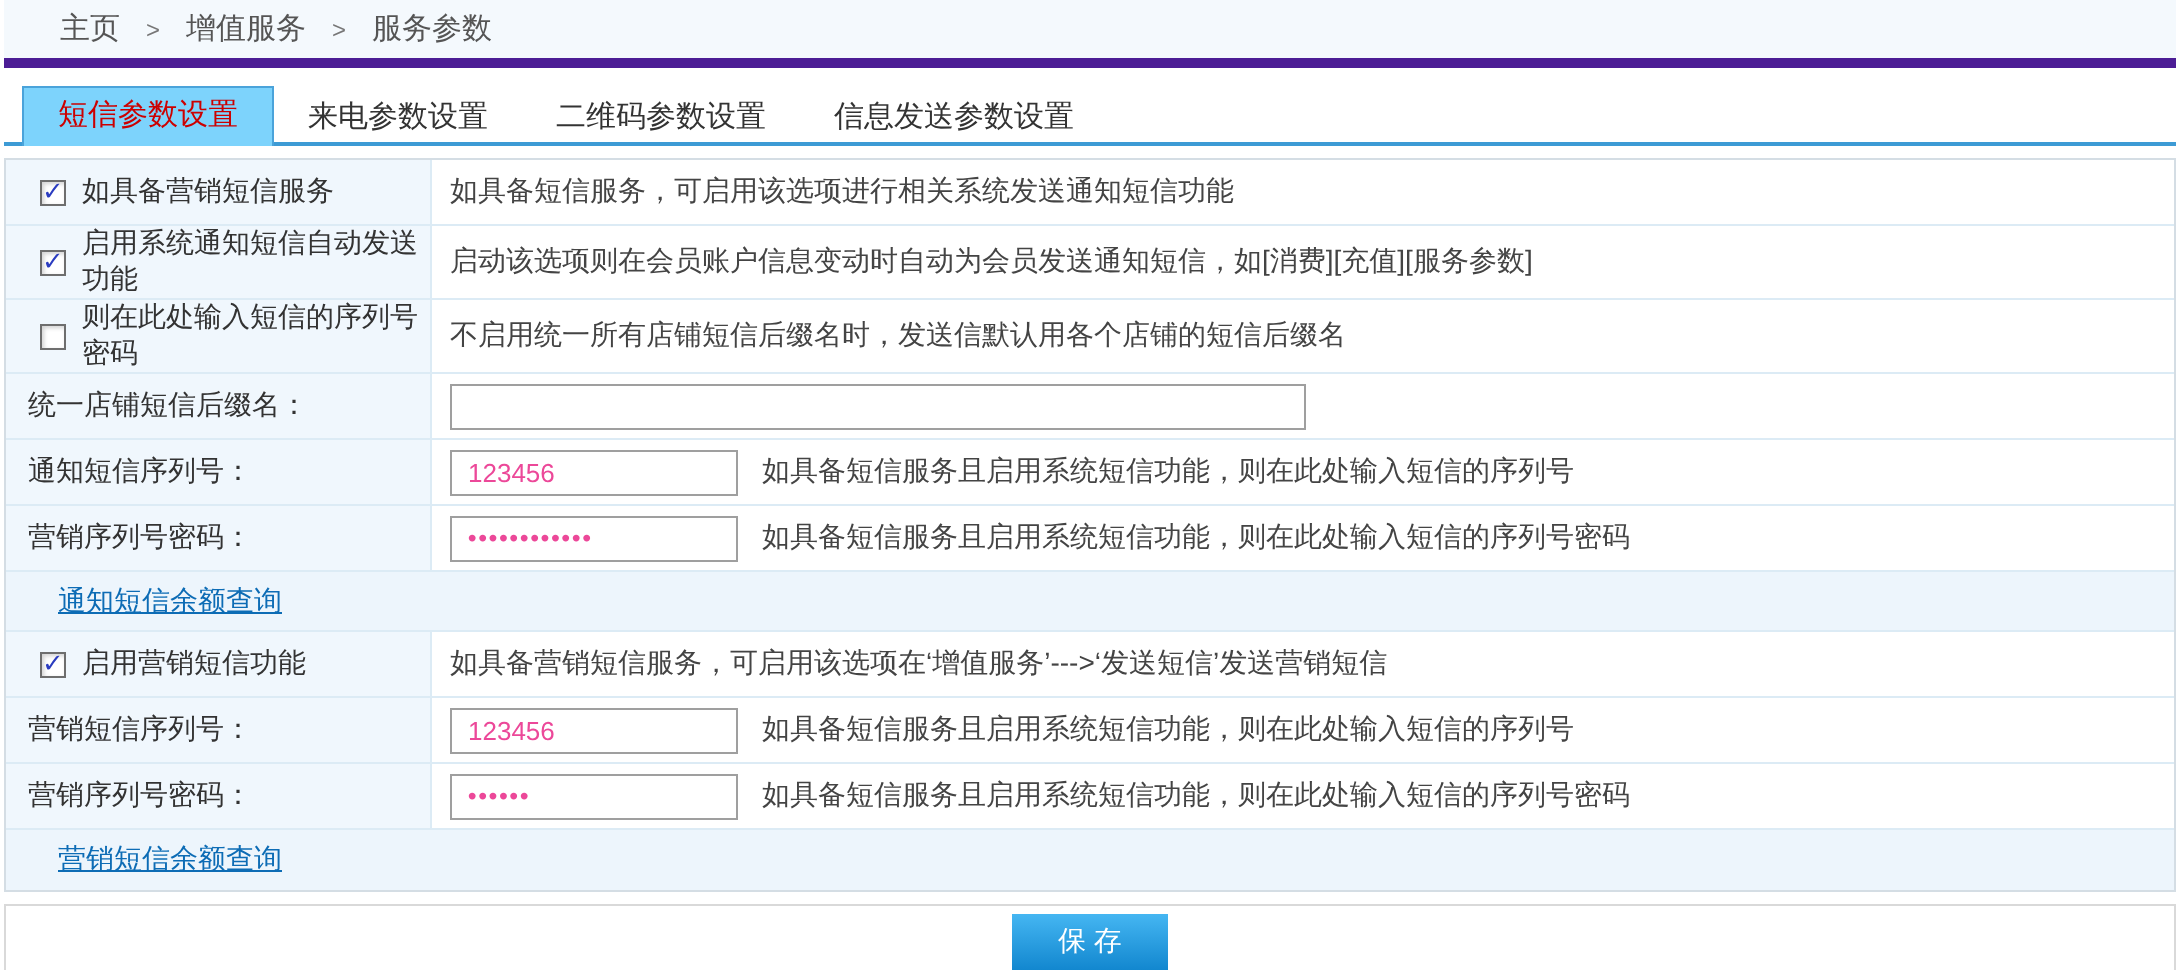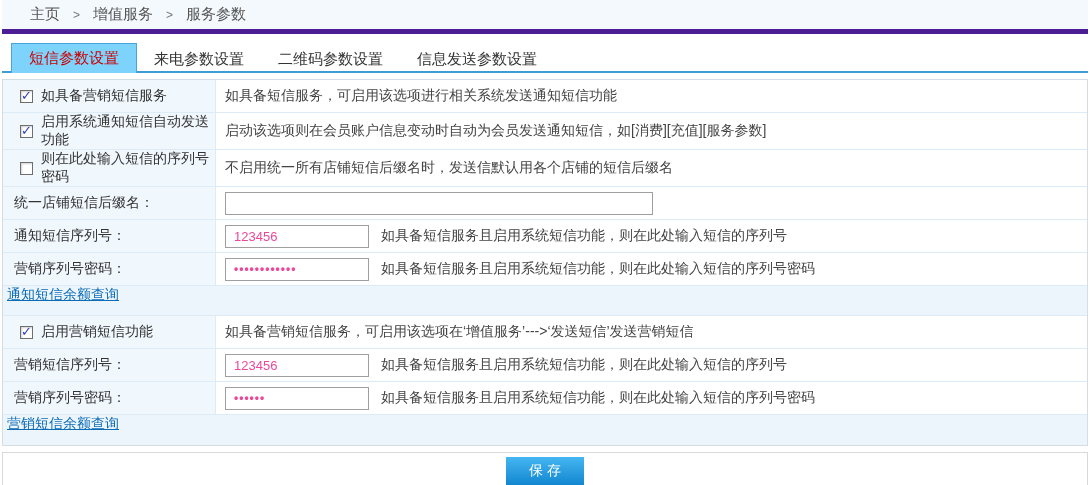--- a/index.html
+++ b/index.html
@@ -29,22 +29,22 @@
   .row { display:flex; align-items:stretch; border-bottom:1px solid #dcebf5;
     min-height:33px; background:#fff; }
   .row:last-child { border-bottom:none; }
   .row.h30 { min-height:30px; }
   .cell-l { width:213px; background:#f0f7fd; border-right:1px solid #dcebf5;
     display:flex; align-items:center; padding-left:17px; font-size:14px;
     color:#333; flex-shrink:0; }
   .cell-l.plain { padding-left:11px; }
   .cell-r { flex:1; display:flex; align-items:center; padding-left:9px;
     font-size:14px; color:#444; }
-  .linkrow { background:#edf5fc; display:flex; 
-    padding-left:4px; }
+  .linkrow { background:#edf5fc; display:flex; align-items:center;
+    padding-left:26px; }
   .balance-link { font-size:14px; color:#0d6cb5; text-decoration:underline;
     cursor:pointer; }
 
   
   .checkbox { width:13px; height:13px; border:1px solid #6e6e6e; background:#fff;
     box-shadow:inset 1px 1px 2px rgba(0,0,0,.18); margin-right:8px;
     position:relative; flex-shrink:0; cursor:pointer; }
   .checkbox.checked::after { content:"✓"; position:absolute; left:0px; top:-3px;
     font-size:13px; font-weight:bold; color:#2b3cc0; }
 

